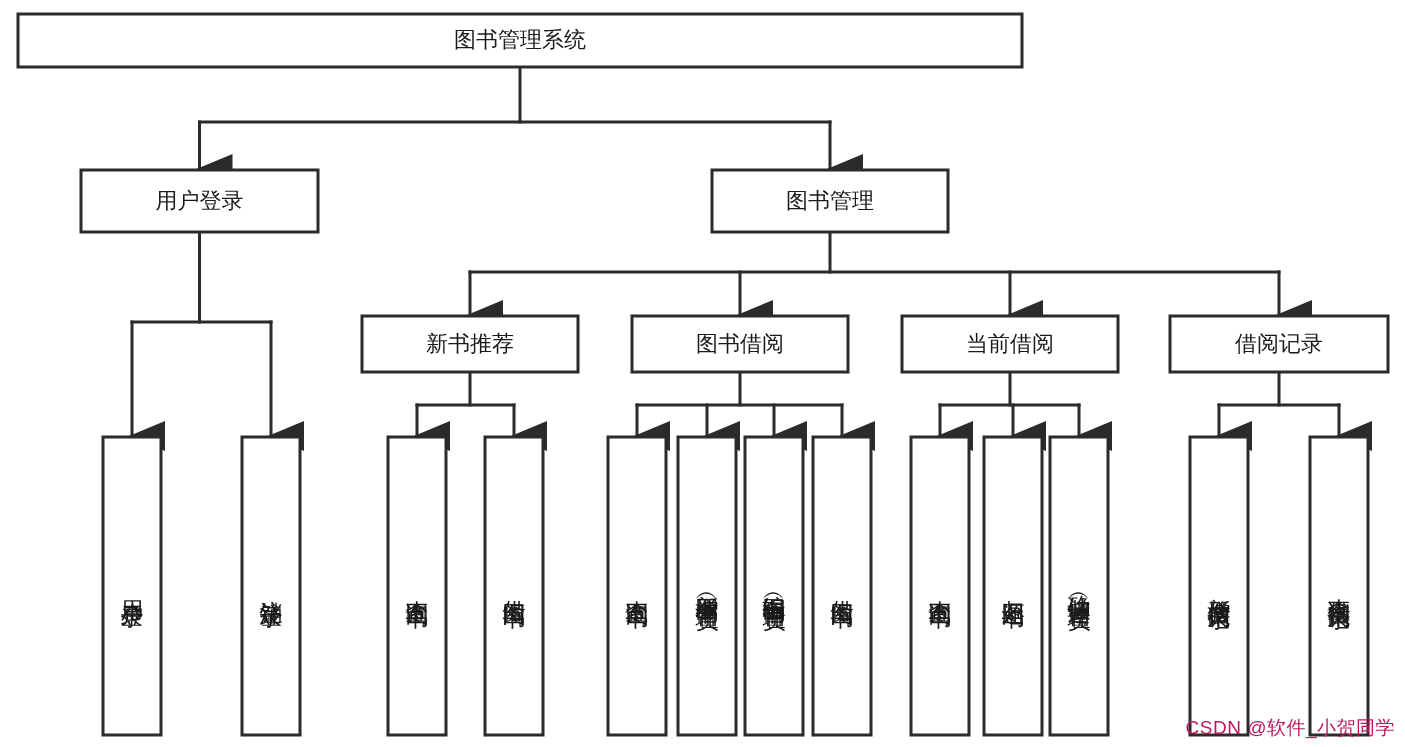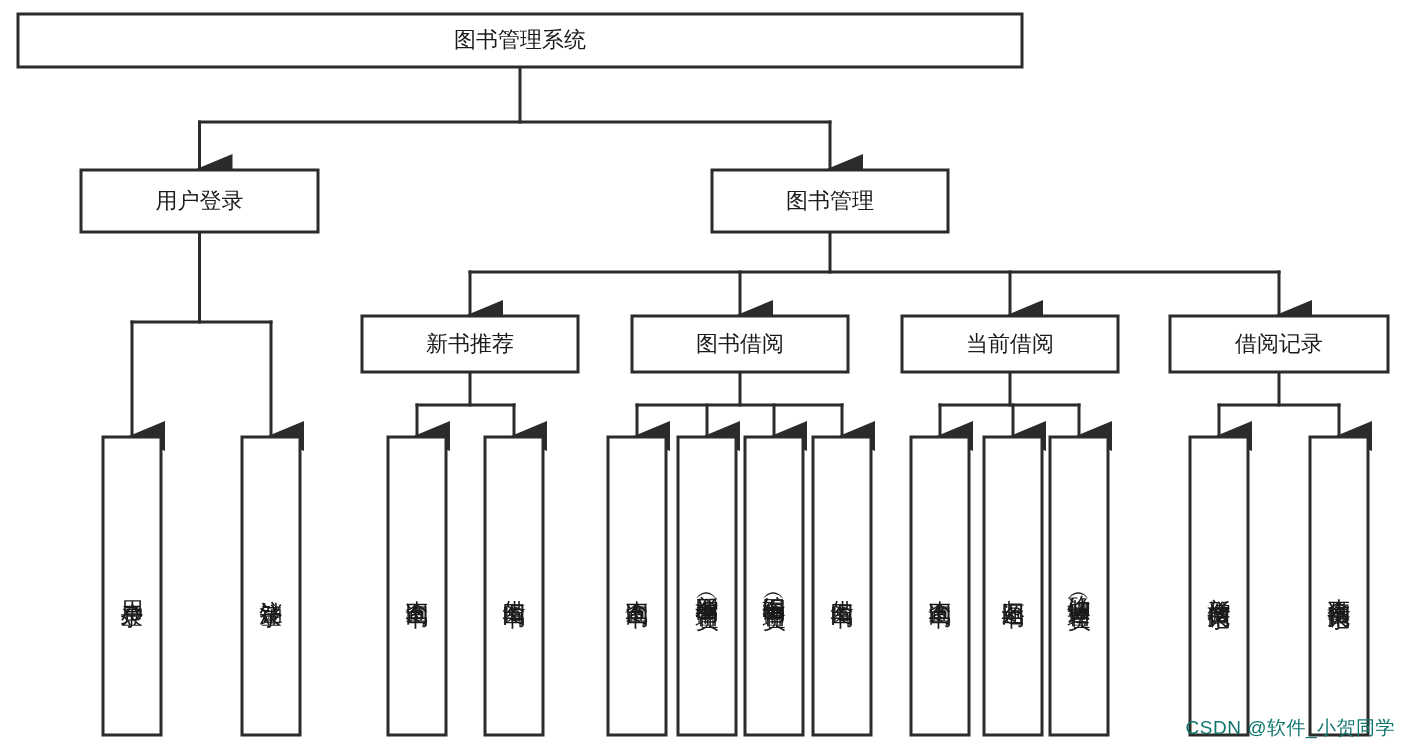--- a/index.html
+++ b/index.html
@@ -65,21 +65,21 @@
     align-items: center;
     justify-content: center;
     pointer-events: none;
   }
   .watermark {
     position: absolute;
     right: 10px;
     bottom: 6px;
     font-family: "Liberation Sans", "DejaVu Sans", sans-serif;
     font-size: 19px;
-    color: #0f766e;
+    color: #be185d;
     white-space: nowrap;
     letter-spacing: 0.5px;
   }
 </style>
 </head>
 <body>
 
 <div id="diagram-root">
 
   <svg id="tree-svg" viewBox="0 0 1405 747">

